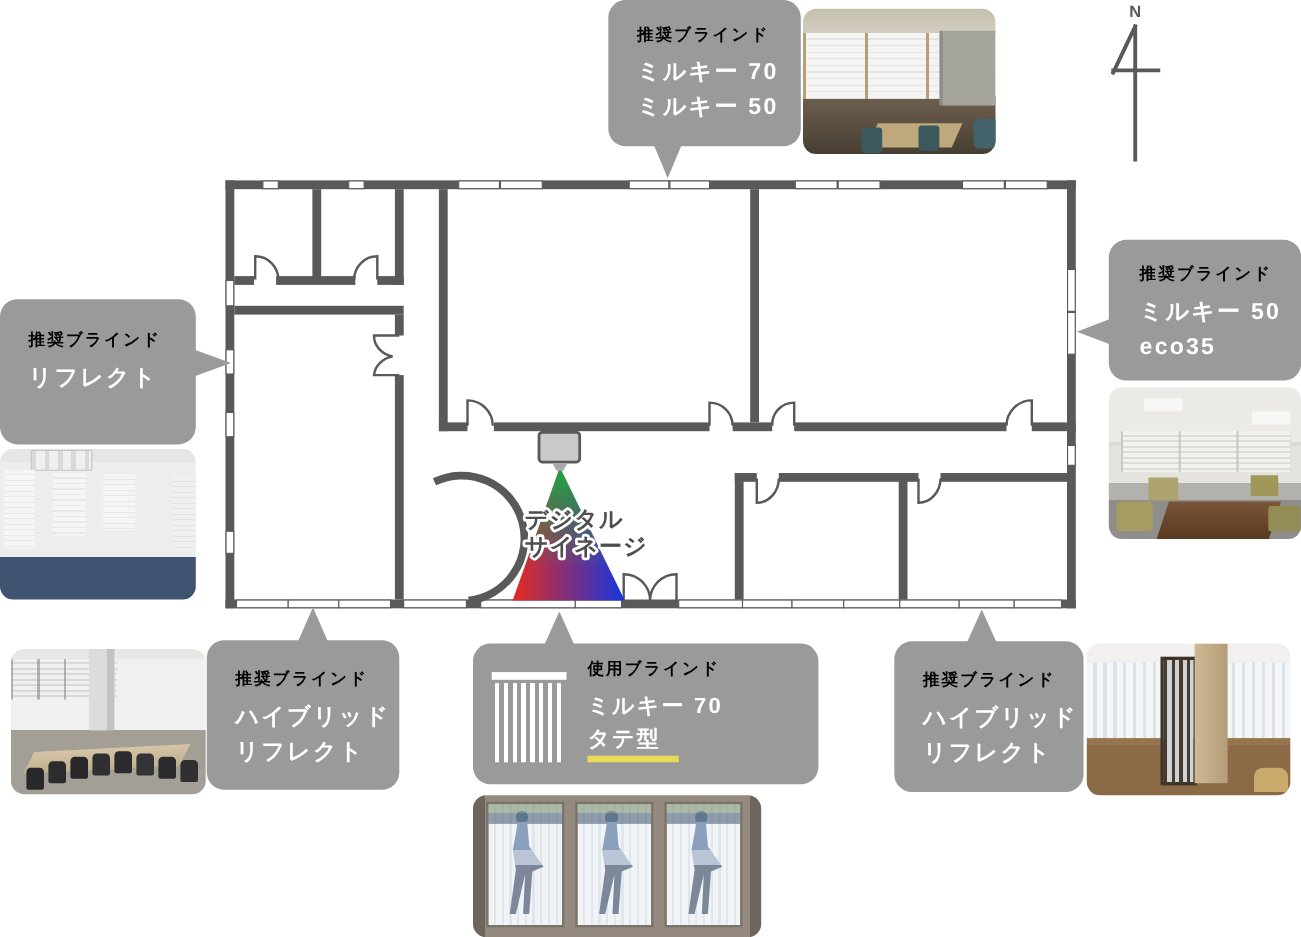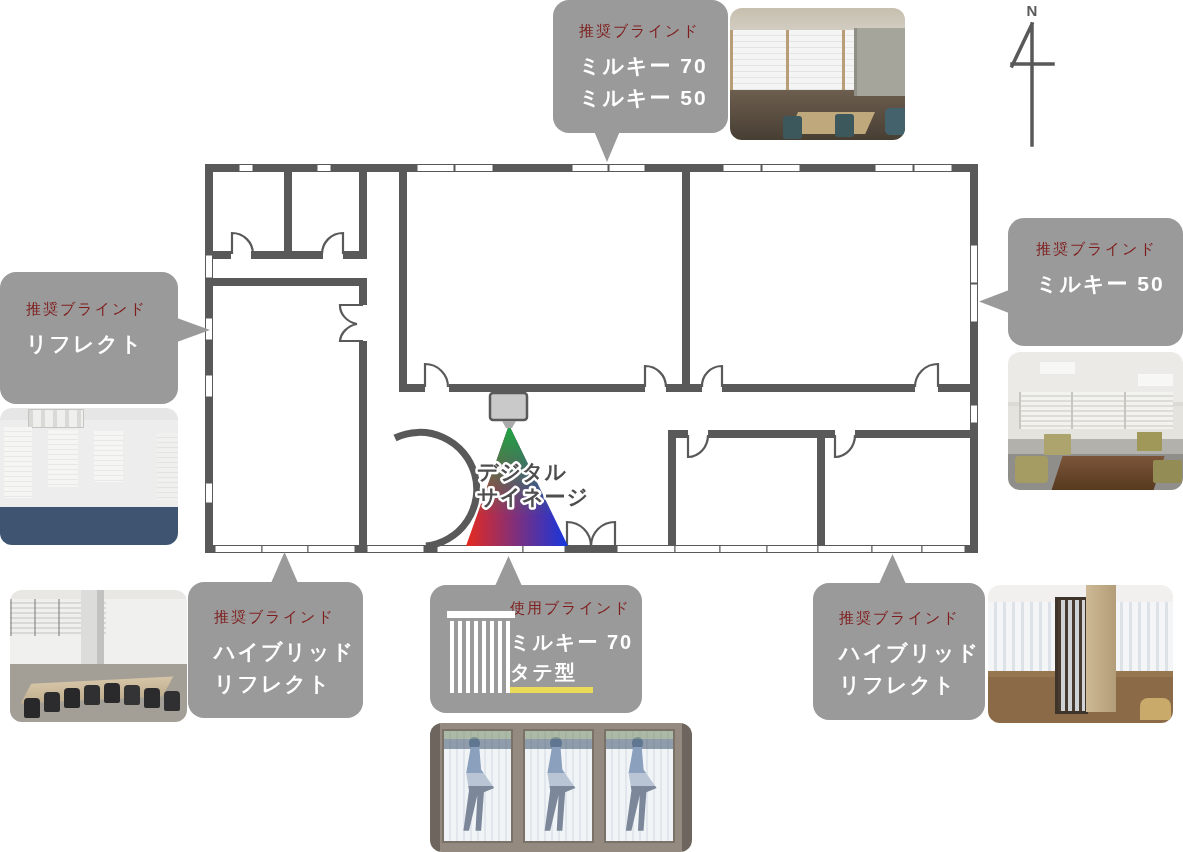--- a/index.html
+++ b/index.html
@@ -11,28 +11,28 @@
 
   
   .compass{position:absolute;left:999px;top:2px;width:70px;height:150px;}
   .compass-n{margin-left:25px;width:16px;text-align:center;font-size:15px;font-weight:bold;color:#595959;}
 
   
   .plan{position:absolute;left:0;top:0;}
 
   
   .callout{position:absolute;background:#9a9a9a;border-radius:16px;box-sizing:border-box;}
-  .co-head{font-size:15px;font-weight:normal;color:#7f1d1d;letter-spacing:2px;margin-bottom:9px;}
+  .co-head{font-size:15px;font-weight:bold;color:#000000;letter-spacing:2px;margin-bottom:9px;}
   .co-line{font-size:21px;font-weight:bold;color:#fff;letter-spacing:2px;line-height:1.5;}
   .co-top{left:553px;top:0;width:175px;height:133px;padding:22px 0 0 26px;}
   .co-right{left:1008px;top:218px;width:175px;height:128px;padding:22px 0 0 28px;}
   .co-left{left:0;top:272px;width:178px;height:132px;padding:28px 0 0 26px;}
   .co-bl{left:188px;top:582px;width:175px;height:136px;padding:26px 0 0 26px;}
   .co-br{left:813px;top:583px;width:172px;height:137px;padding:26px 0 0 26px;}
-  .co-bc{left:430px;top:585px;width:212px;height:128px;padding:14px 0 0 80px;}
+  .co-bc{left:430px;top:585px;width:314px;height:128px;padding:14px 0 0 104px;}
   .co-bc .co-line{font-size:20px;}
   .hl{display:inline-block;border-bottom:6px solid #e9da57;padding-right:16px;padding-bottom:0;}
 
   
   .ptr{position:absolute;background:#9a9a9a;}
   .ptr-down{clip-path:polygon(0 0,100% 0,50% 100%);}
   .ptr-up{clip-path:polygon(50% 0,100% 100%,0 100%);}
   .ptr-toleft{clip-path:polygon(100% 0,100% 100%,0 50%);}
   .ptr-toright{clip-path:polygon(0 0,0 100%,100% 50%);}
   .ptr-top{left:594px;top:131px;width:26px;height:31px;}
@@ -236,20 +236,21 @@
 
   <div class="callout co-top">
     <div class="co-head">推奨ブラインド</div>
     <div class="co-line">ミルキー 70</div>
     <div class="co-line">ミルキー 50</div>
   </div>
 
   <div class="callout co-right">
     <div class="co-head">推奨ブラインド</div>
     <div class="co-line">ミルキー 50</div>
+    <div class="co-line">eco35</div>
   </div>
 
   <div class="callout co-left">
     <div class="co-head">推奨ブラインド</div>
     <div class="co-line">リフレクト</div>
   </div>
 
   <div class="callout co-bl">
     <div class="co-head">推奨ブラインド</div>
     <div class="co-line">ハイブリッド</div>

